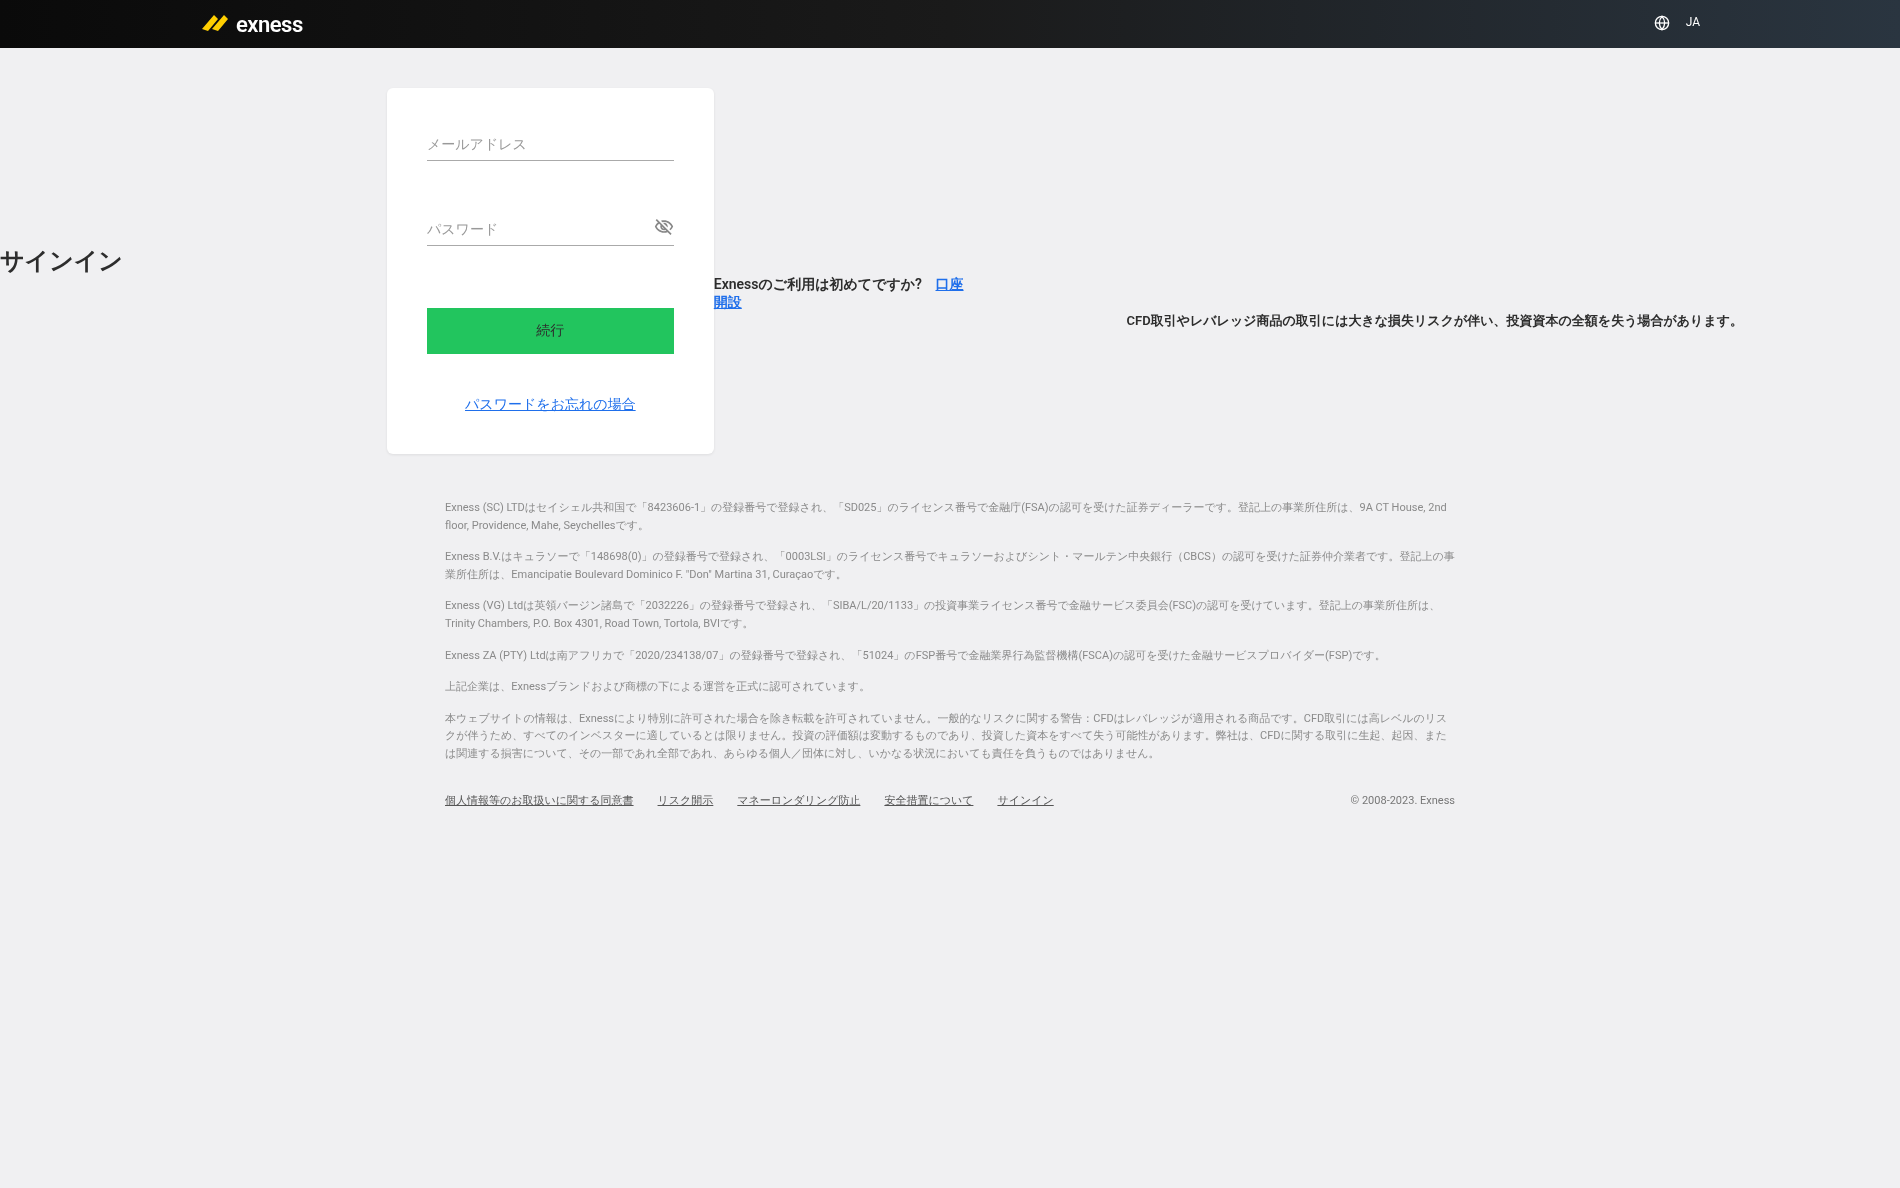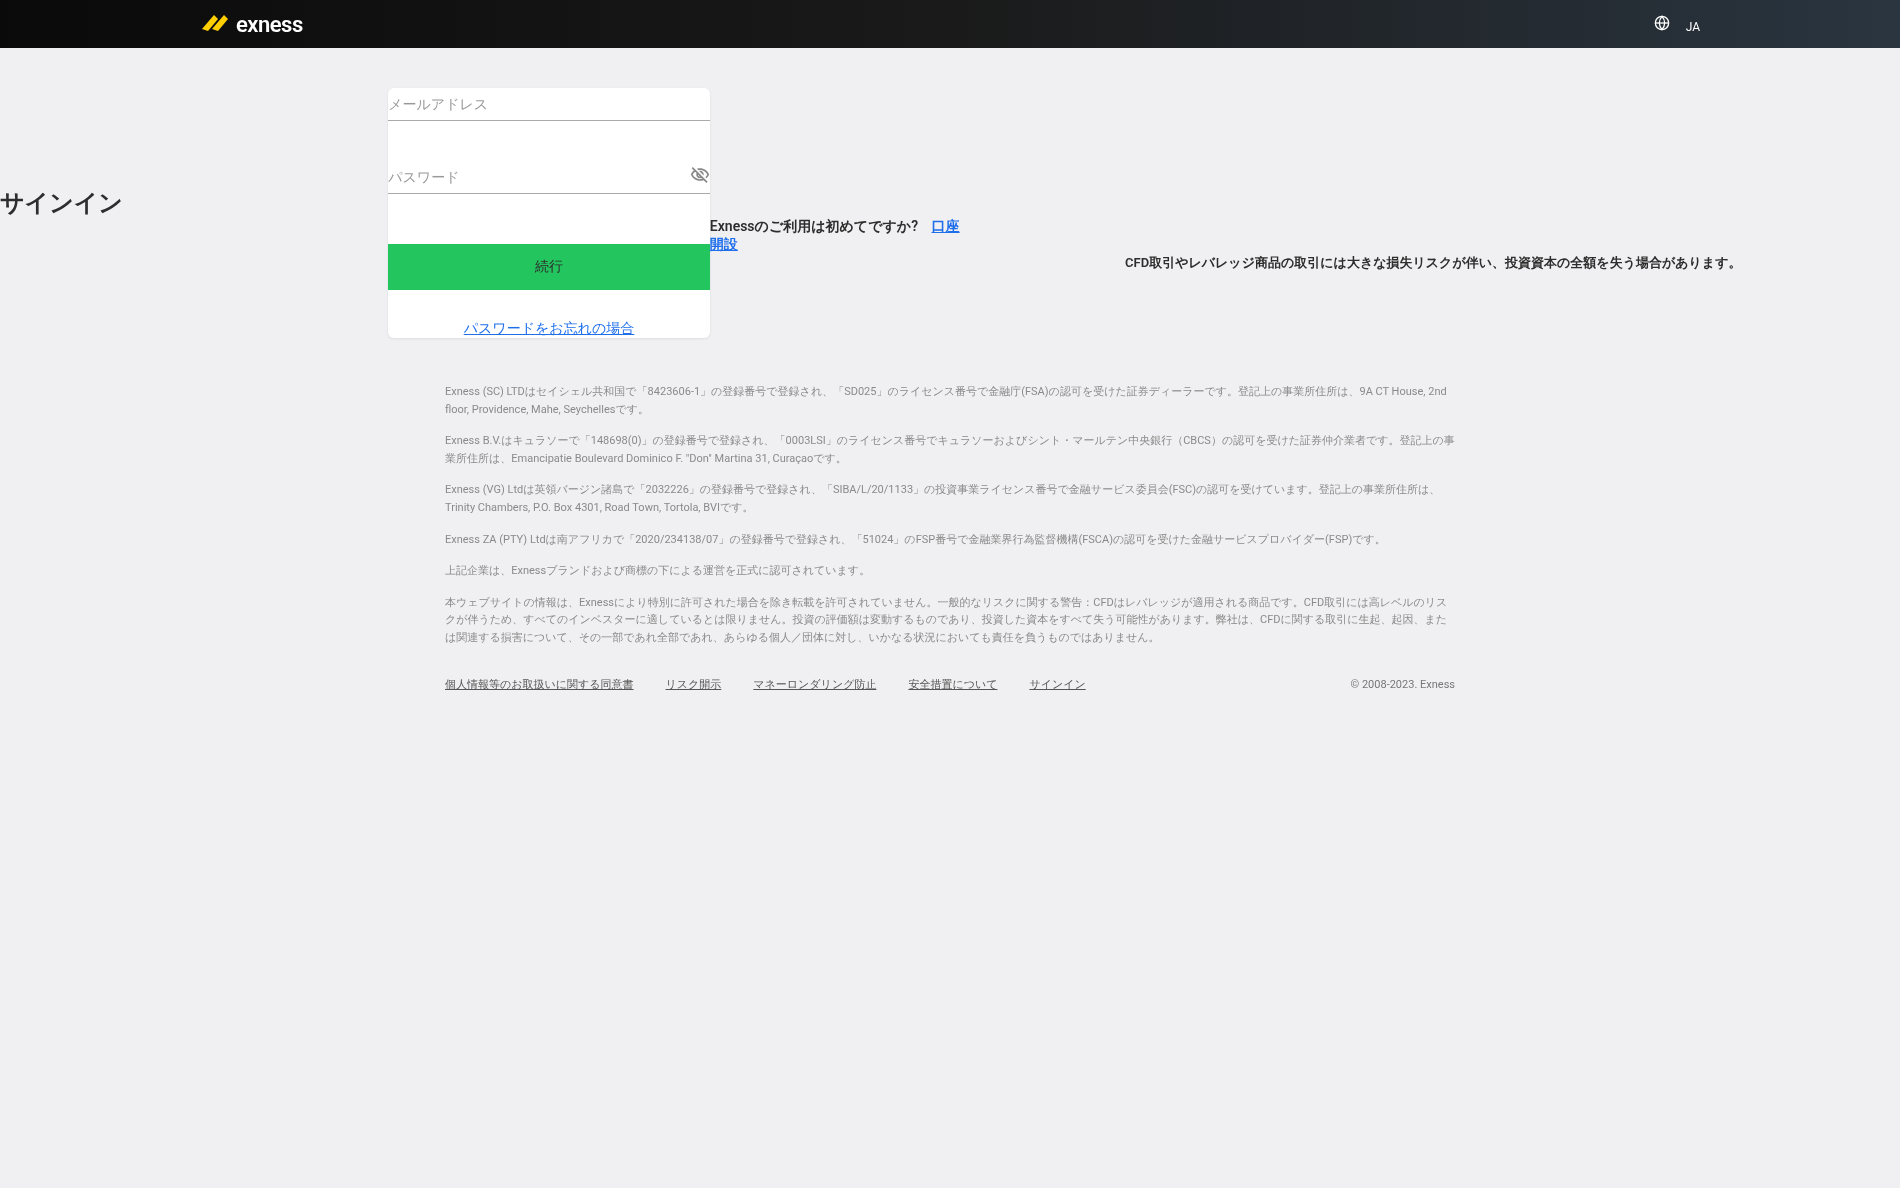--- a/index.html
+++ b/index.html
@@ -33,21 +33,21 @@
       letter-spacing: -2px;
     }
     .logo-text {
       color: #ffffff;
       font-size: 22px;
       font-weight: 600;
       letter-spacing: -0.5px;
     }
     .lang-selector {
       display: flex;
-      align-items: flex-end;
+      align-items: flex-start;
       gap: 16px;
       color: #ffffff;
       font-size: 12px;
       cursor: pointer;
     }
     .globe-icon {
       width: 16px;
       height: 16px;
     }
     .main {
@@ -61,23 +61,25 @@
       font-weight: 600;
       color: #2d2d2d;
       margin-bottom: 20px;
       text-align: left;
     }
     .signin-card {
       background: #ffffff;
       border-radius: 6px;
       box-shadow: 0 1px 3px rgba(0,0,0,0.08);
       width: 348px;
+      padding: 40px;
       display: flex;
       flex-direction: column;
       align-items: center;
+      gap: 12px;
     }
     .input-wrapper {
       width: 100%;
       margin-bottom: 40px;
       position: relative;
     }
     .text-input {
       width: 100%;
       border: none;
       border-bottom: 1px solid #aaa;
@@ -154,21 +156,21 @@
       width: 1010px;
       margin: 30px auto 30px;
       display: flex;
       justify-content: space-between;
       align-items: center;
       font-size: 11px;
       color: #555;
     }
     .footer-links {
       display: flex;
-      gap: 32px;
+      gap: 24px;
     }
     .footer-link {
       text-decoration: underline;
       cursor: pointer;
       color: #555;
     }
     .copyright {
       color: #777;
     }
   </style>

